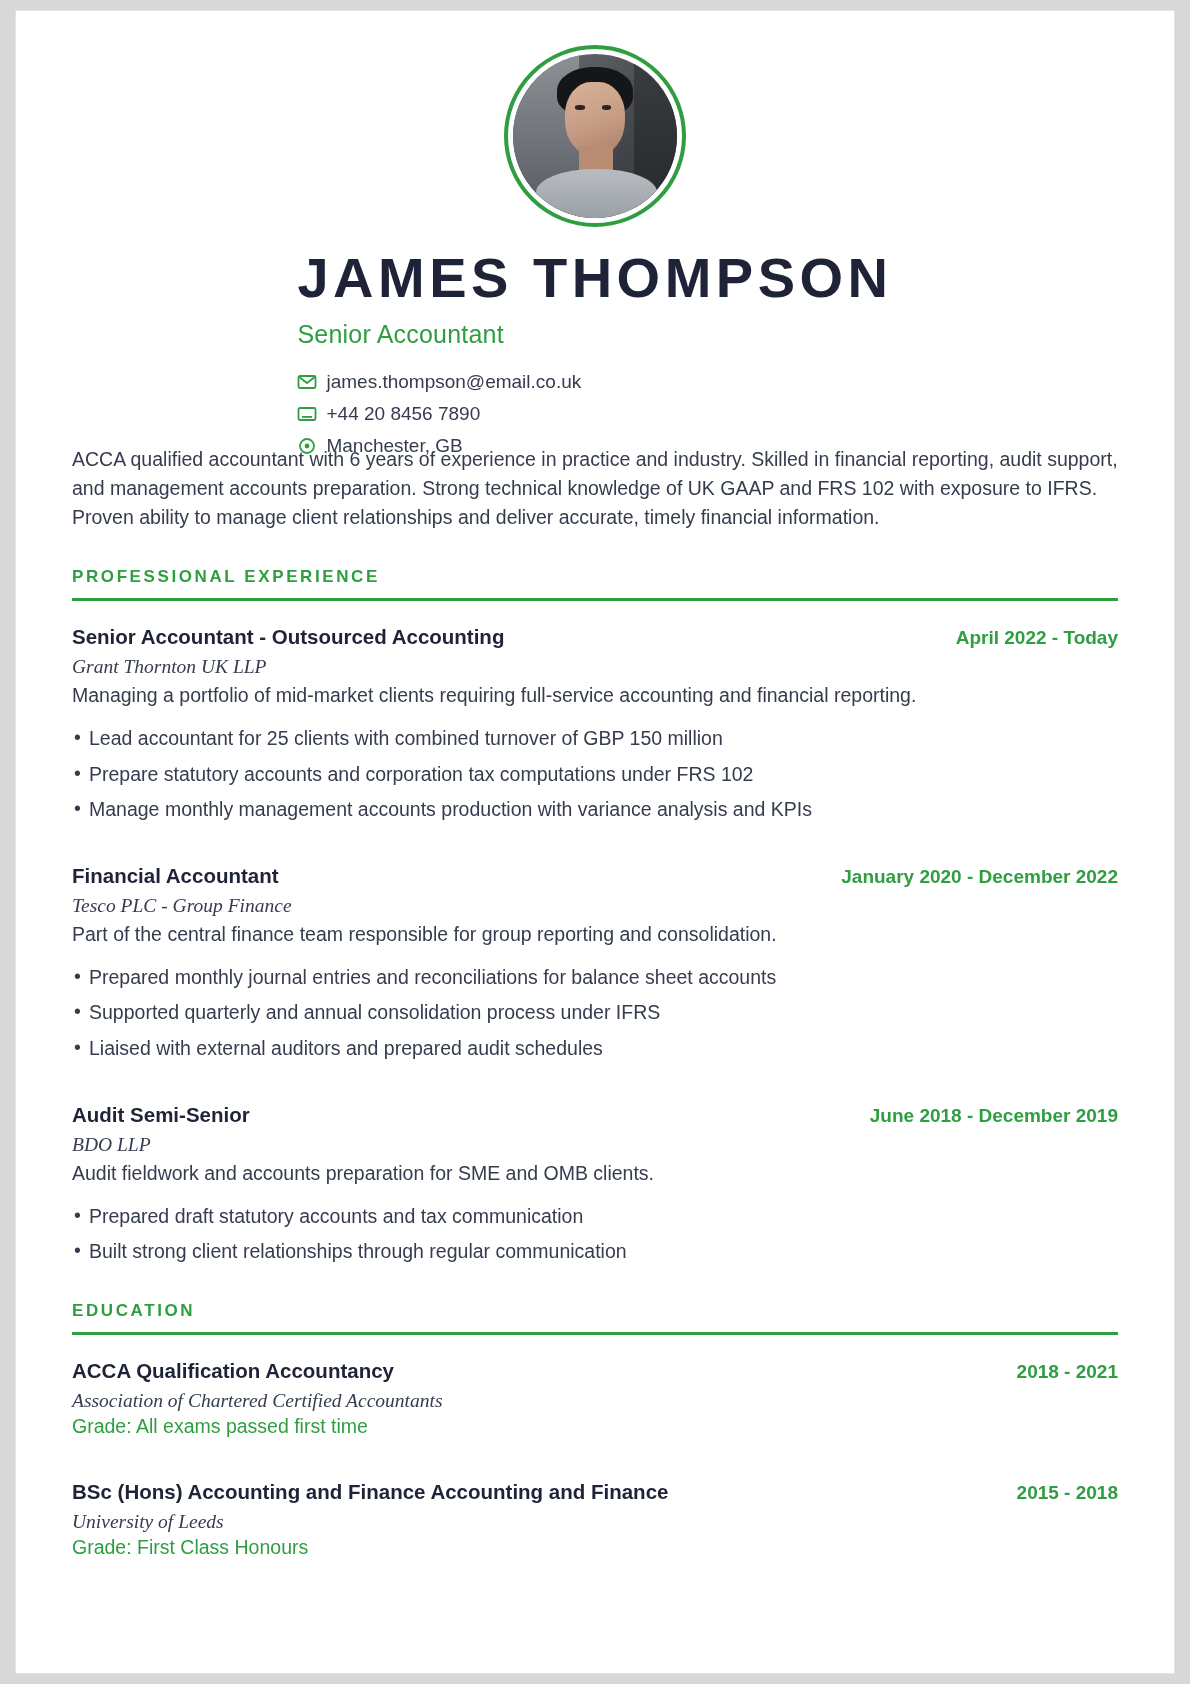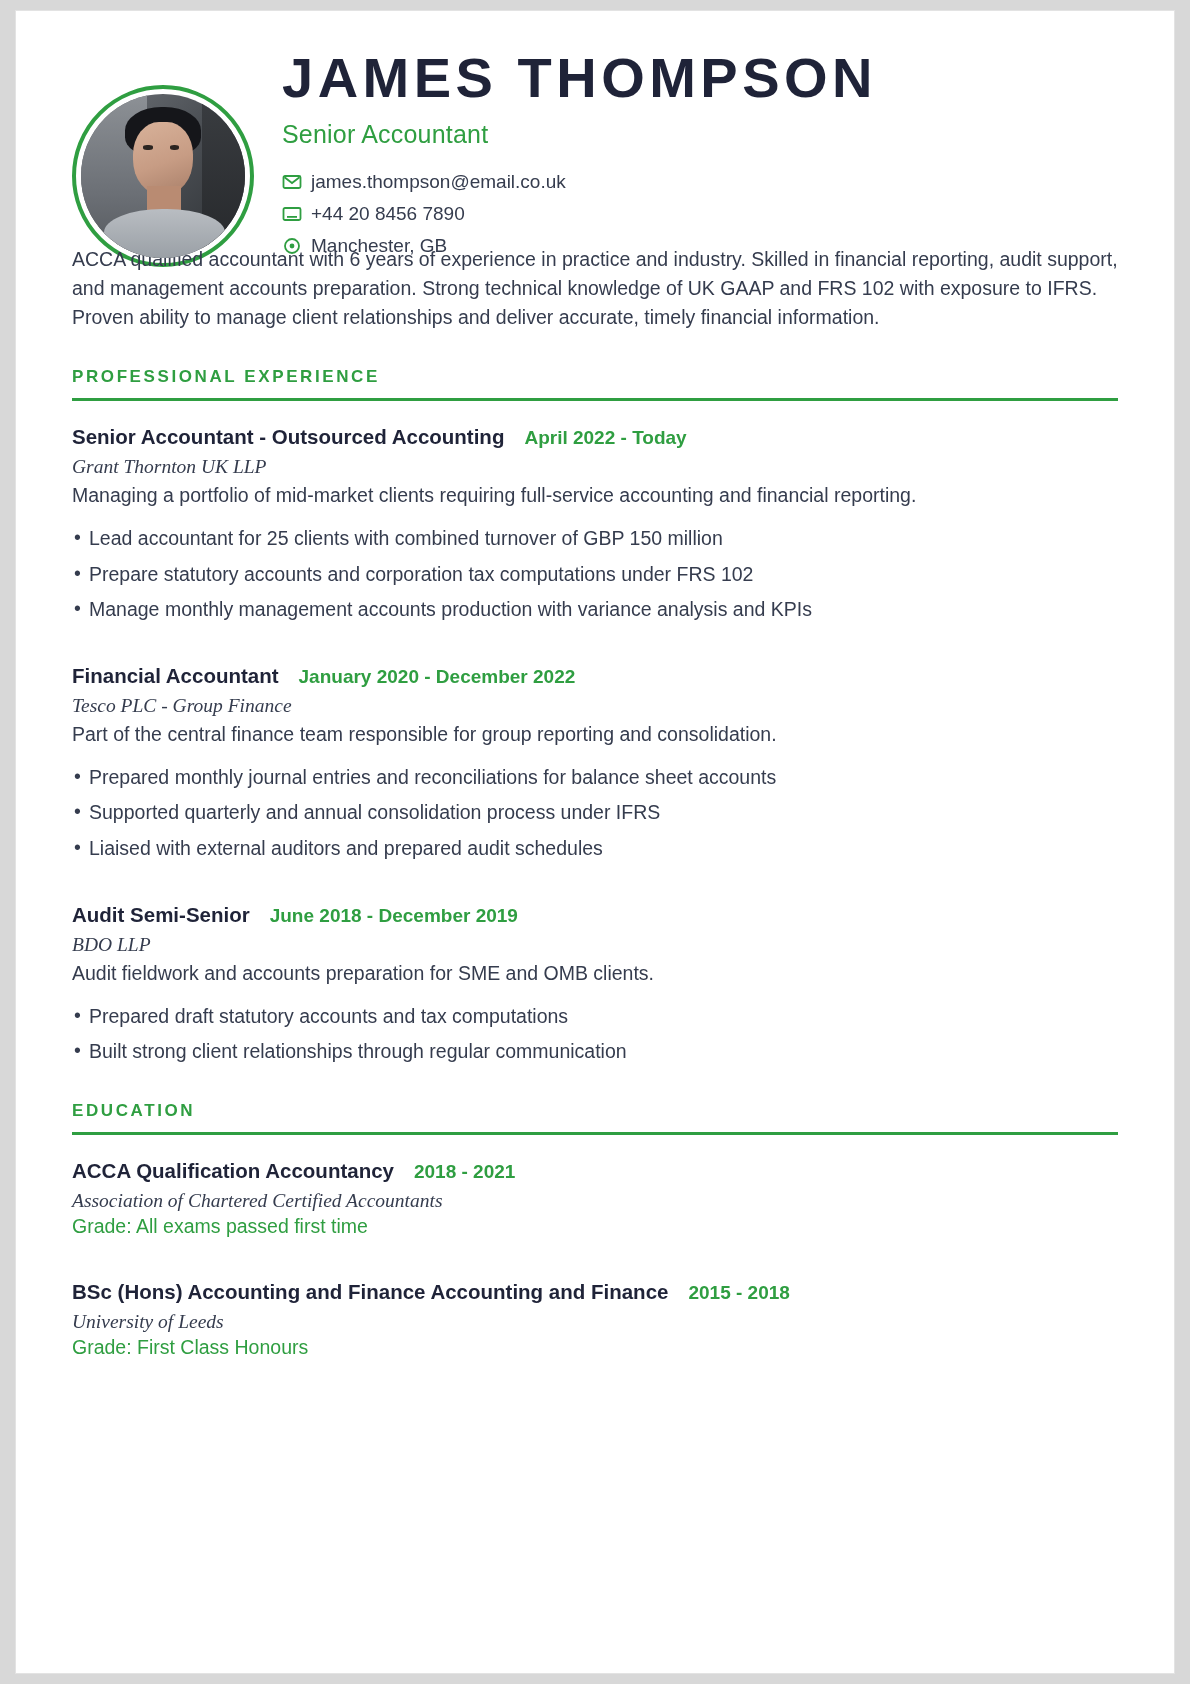--- a/index.html
+++ b/index.html
@@ -20,22 +20,23 @@
     margin-top: 10px;
     background: #ffffff;
     border: 1px solid #e3e3e3;
     padding: 28px 56px 40px 56px;
     position: relative;
   }
 
   
   .header {
     display: flex;
-    align-items: flex-end;
-    gap: 28px;
+    align-items: center;
+    gap: 12px;
+    flex-direction: column;
   }
 
   .avatar-wrap {
     flex: 0 0 auto;
     width: 182px;
     height: 182px;
     border-radius: 50%;
     border: 4px solid #2f9e41;
     padding: 5px;
     background: #ffffff;
@@ -139,23 +140,23 @@
   .section-rule {
     border-bottom: 3px solid #2f9e41;
     margin-top: 11px;
   }
 
   .entry { margin-top: 24px; }
   .entry:first-of-type { margin-top: 25px; }
 
   .entry-head {
     display: flex;
-    justify-content: flex-start;
+    justify-content: space-between;
     align-items: baseline;
-    gap: 20px;
+    gap: 4px;
   }
 
   .entry-title {
     font-size: 20.5px;
     font-weight: 700;
     color: #1f2338;
   }
 
   .entry-date {
     font-size: 19px;
@@ -302,21 +303,21 @@
     </div>
 
     <div class="entry spaced">
       <div class="entry-head">
         <div class="entry-title">Audit Semi-Senior</div>
         <div class="entry-date">June 2018 - December 2019</div>
       </div>
       <div class="entry-org">BDO LLP</div>
       <div class="entry-desc">Audit fieldwork and accounts preparation for SME and OMB clients.</div>
       <div class="bullets">
-        <div class="bullet">Prepared draft statutory accounts and tax computations</div>
+        <div class="bullet">Prepared draft statutory accounts and tax communication</div>
         <div class="bullet">Built strong client relationships through regular communication</div>
       </div>
     </div>
   </div>
 
   <div class="section">
     <div class="section-title">EDUCATION</div>
     <div class="section-rule"></div>
 
     <div class="entry">

